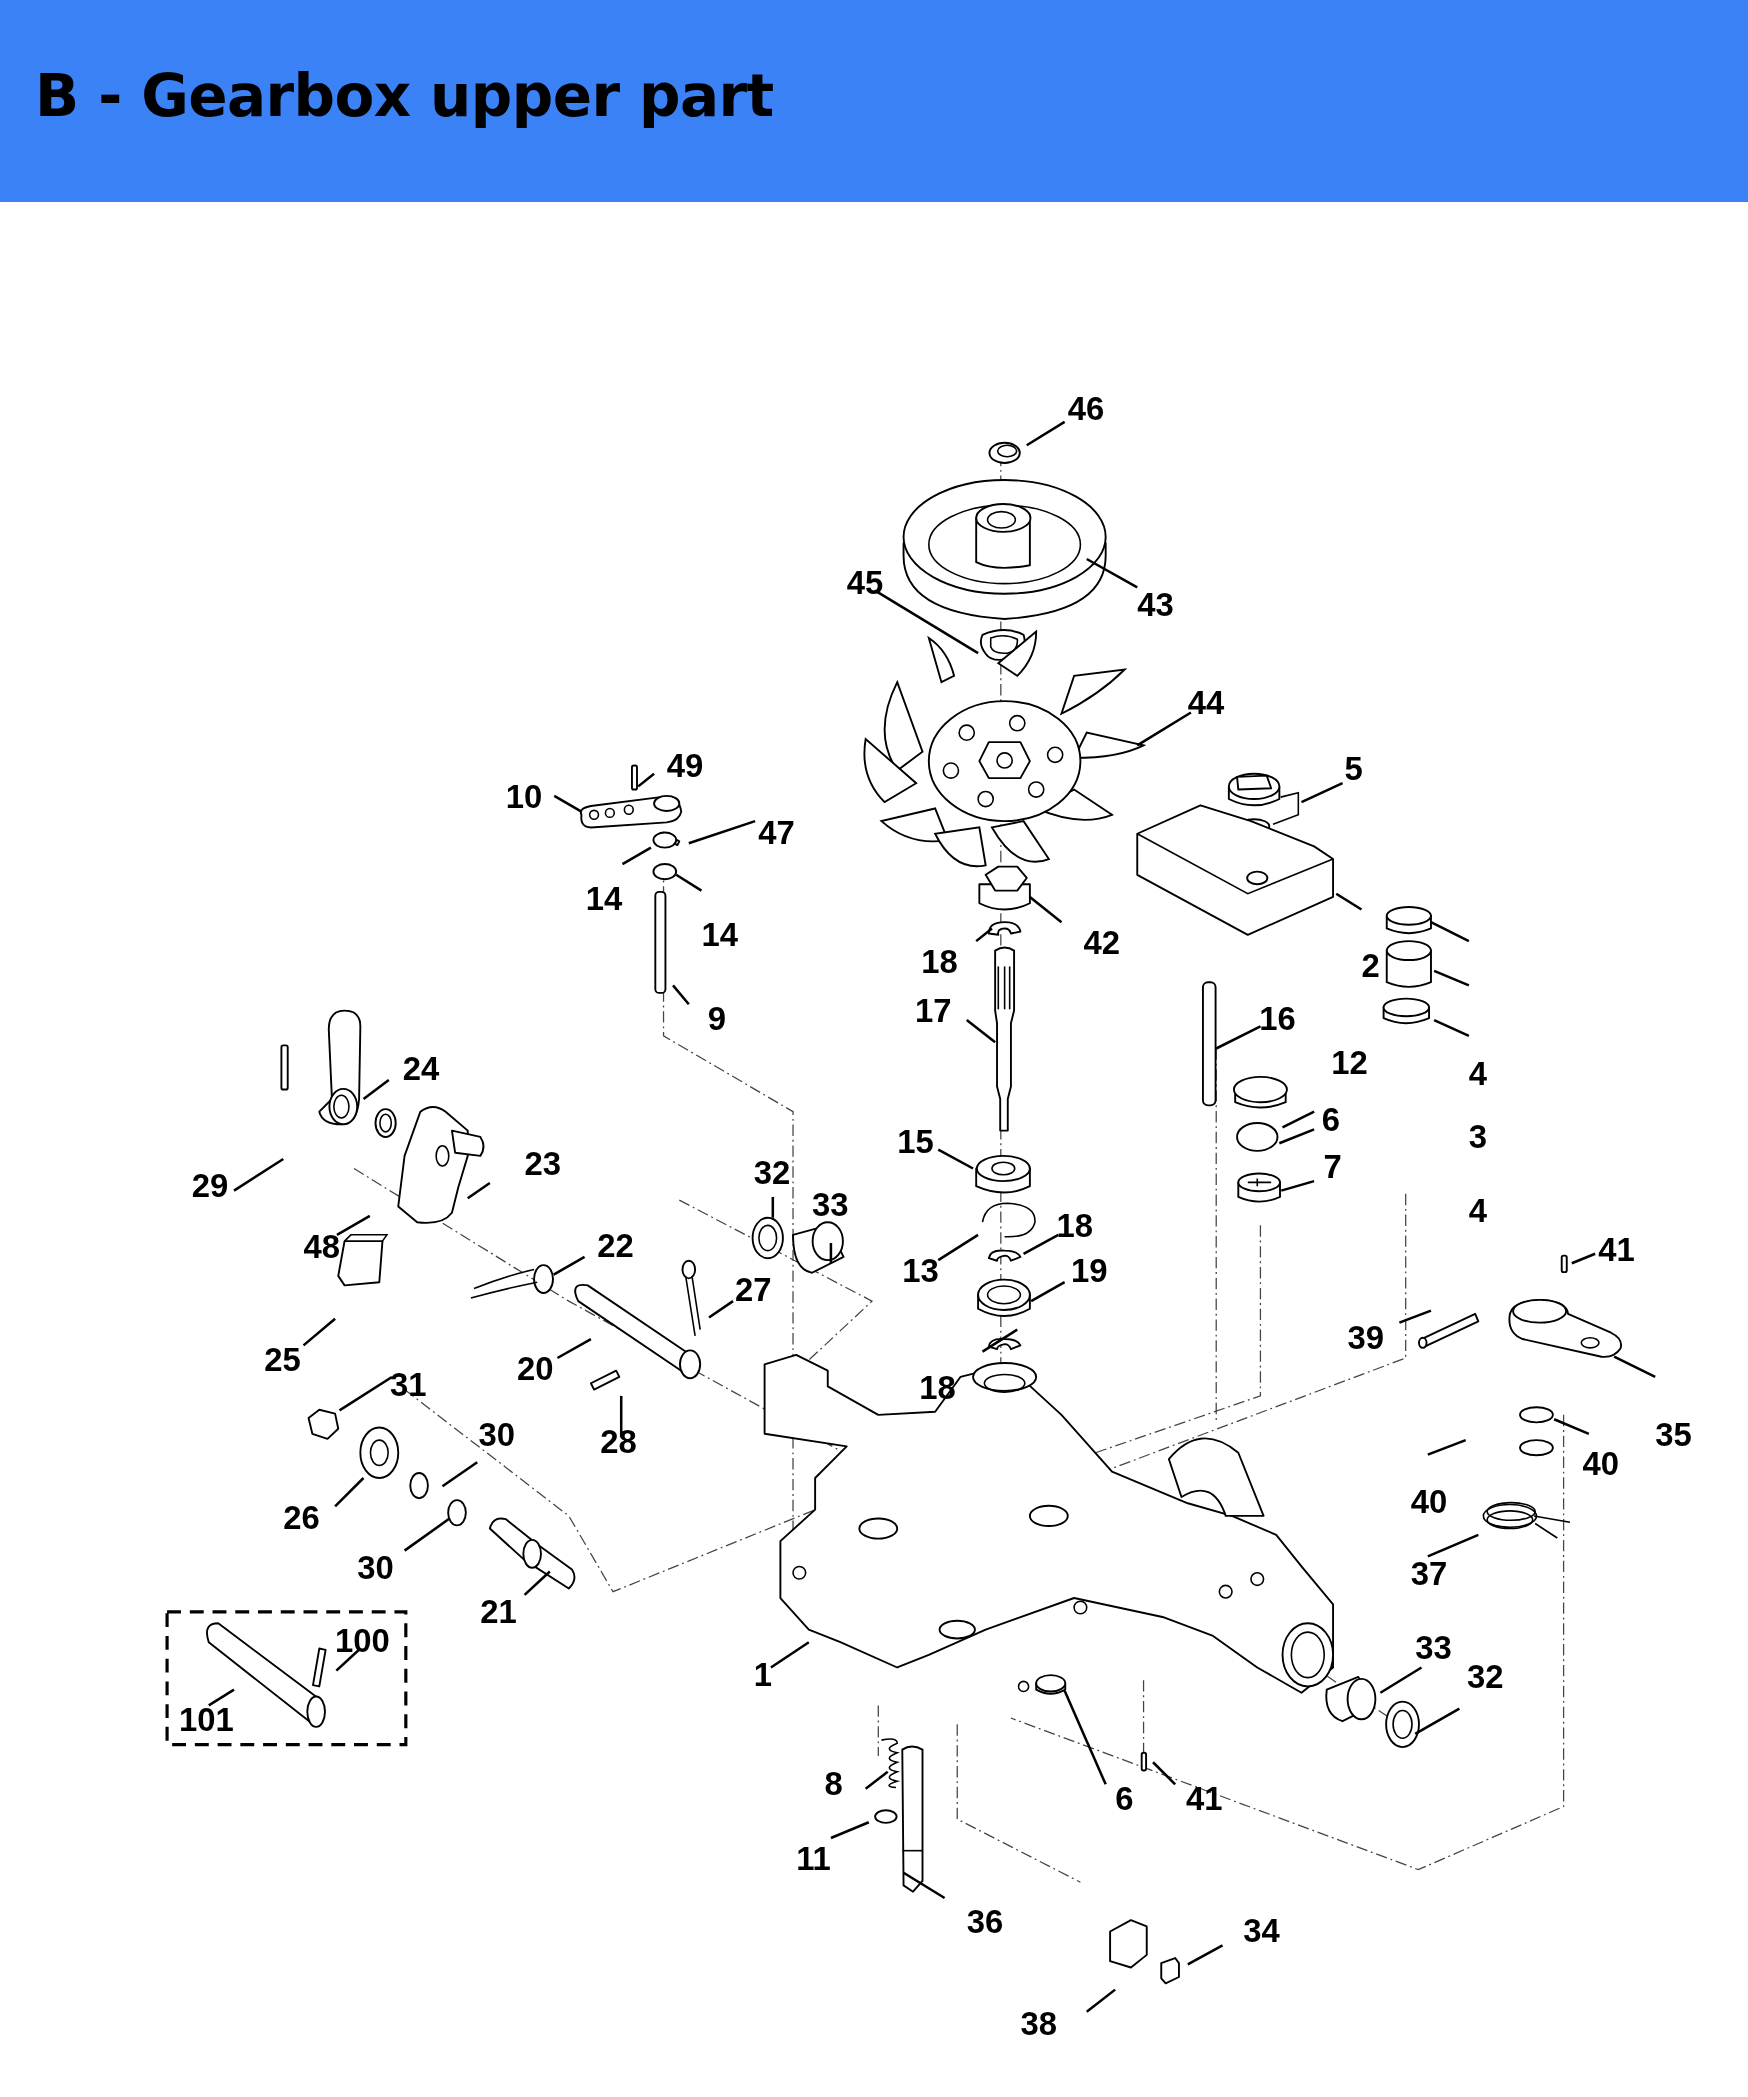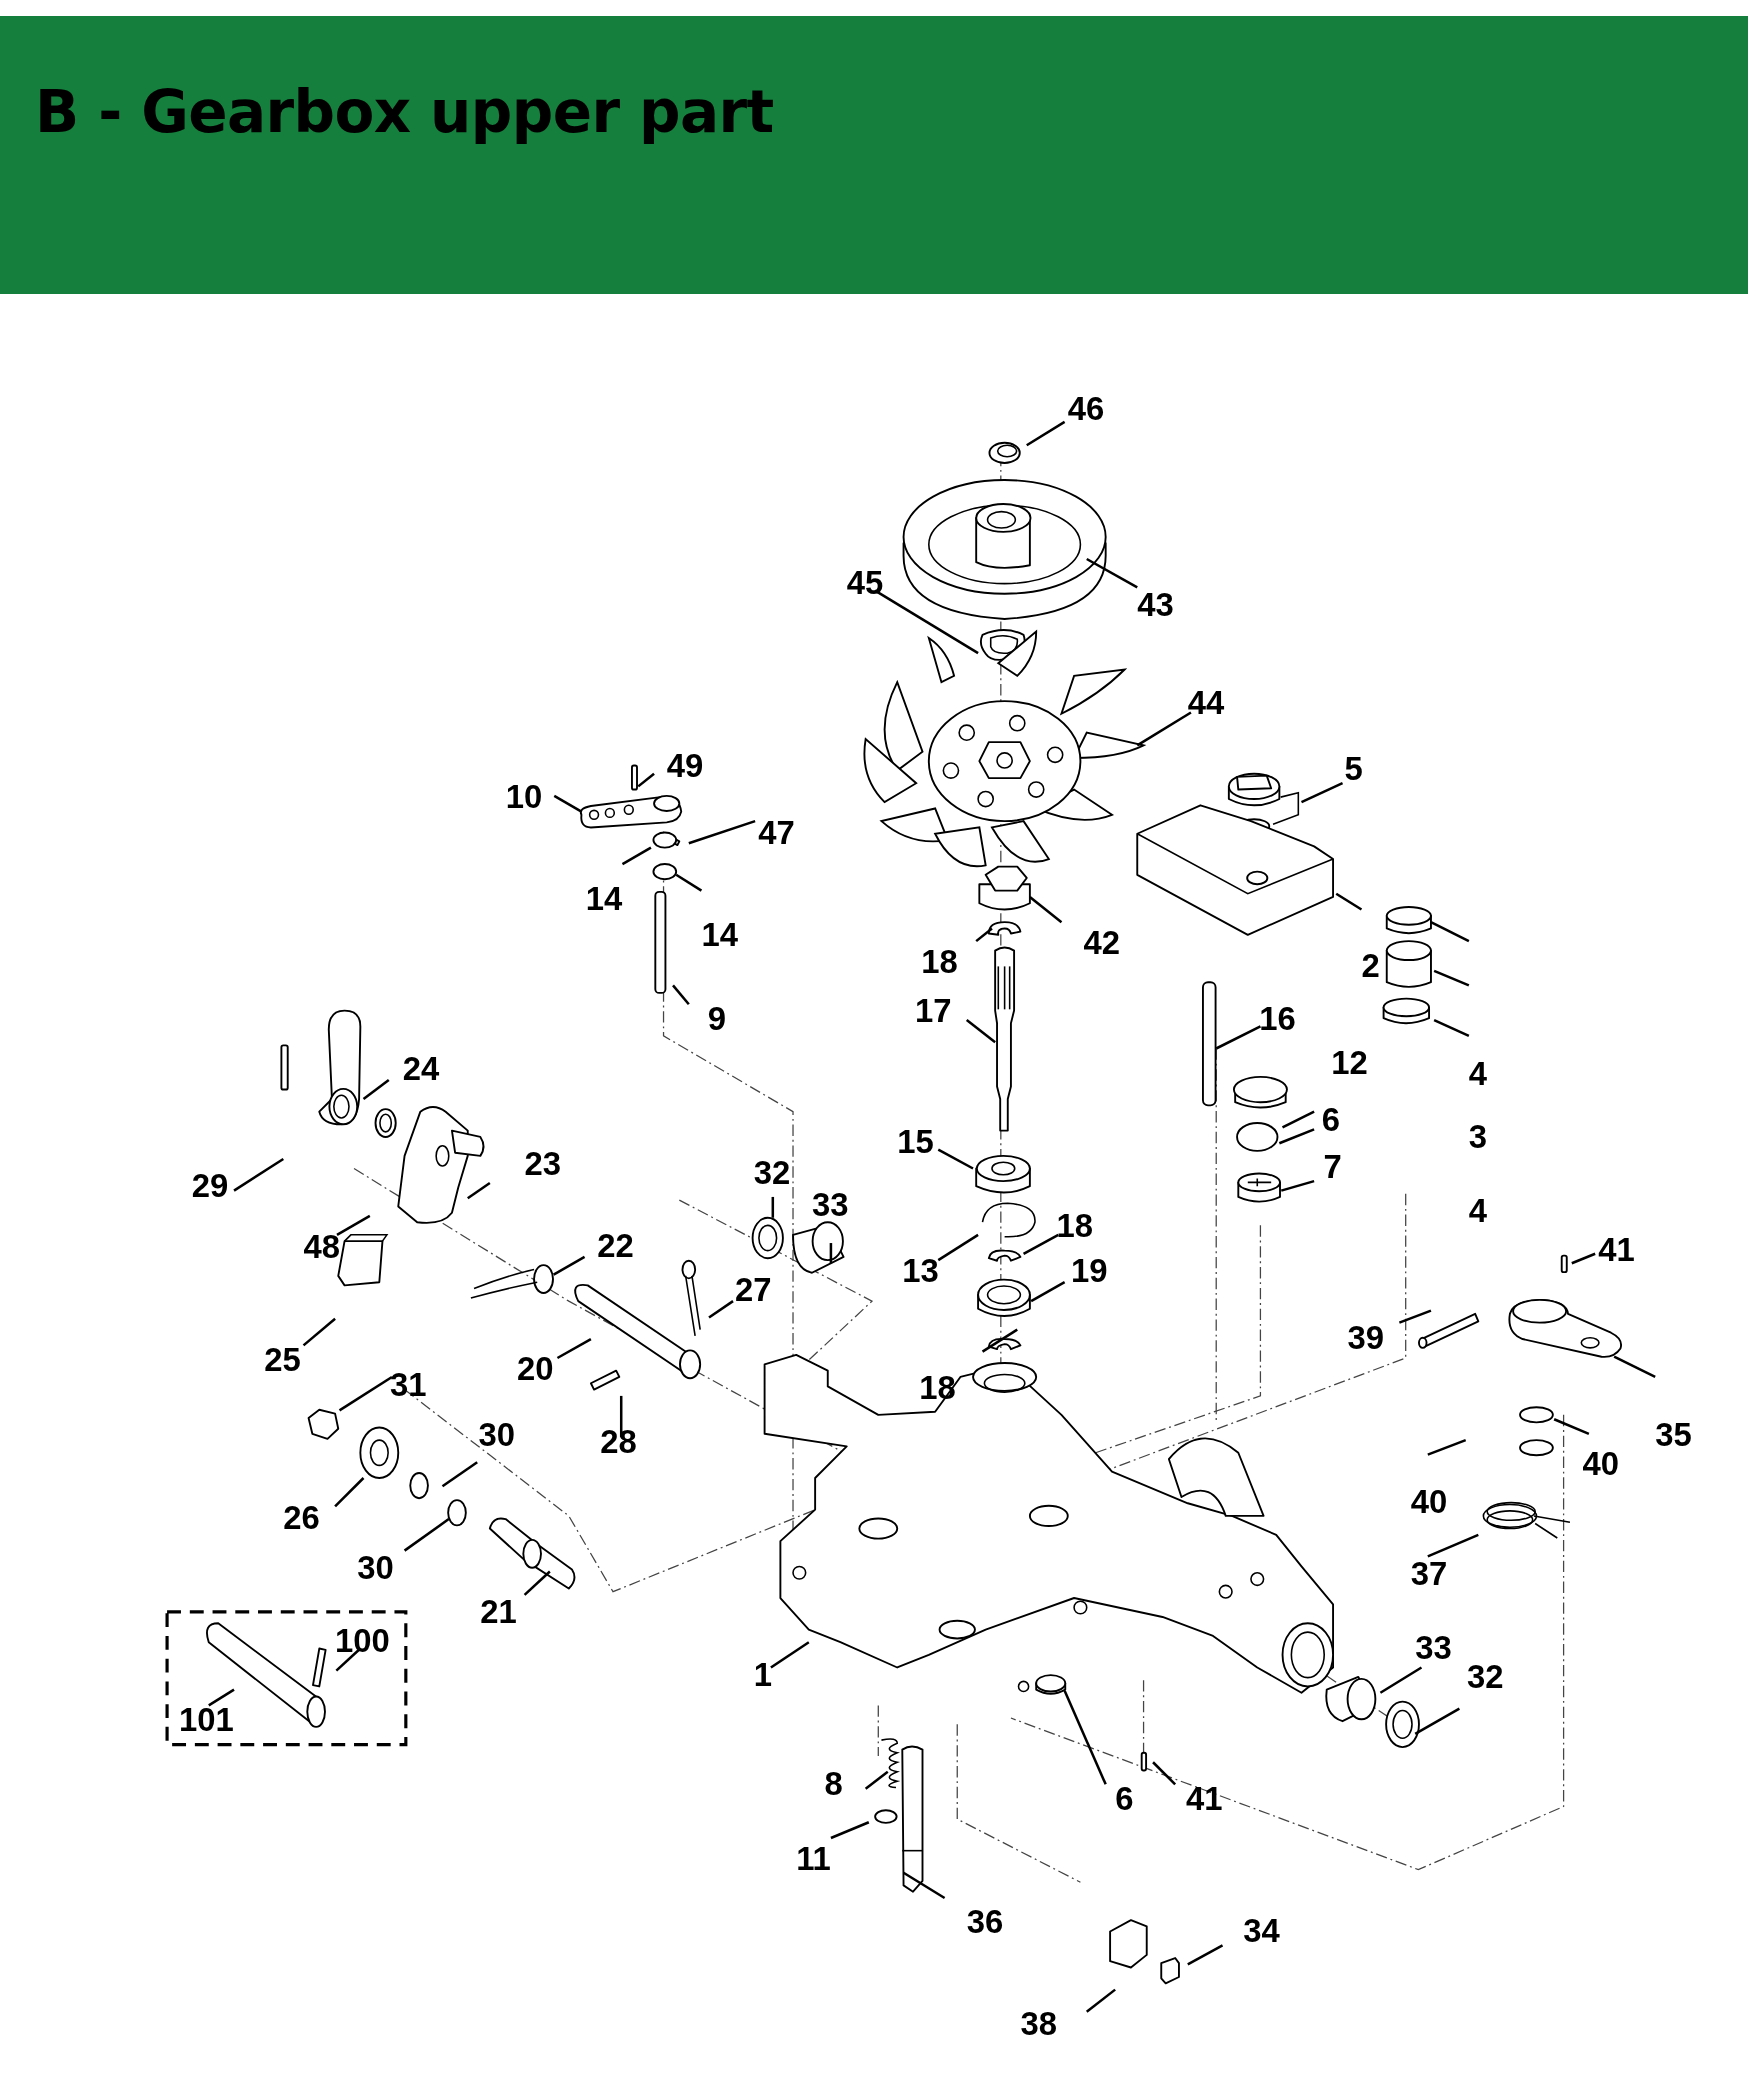--- a/index.html
+++ b/index.html
@@ -1,17 +1,17 @@
 <!DOCTYPE html>
 <html style="font-size:10px"><head>
 <meta charset="utf-8">
 <style>
   html, body { margin: 0; padding: 0; background: #ffffff; }
   body { width: 1749px; height: 2097px; position: relative; overflow: hidden; font-family: "Liberation Sans", sans-serif; }
-  .header { position: absolute; left: 0; top: 16px; width: 1749px; height: 278px; background: #15803d; }
+  .header { position: absolute; left: 0; top: 0; width: 1749px; height: 202px; background: #3b82f6; }
   .title { position: absolute; left: 35px; top: 62px; font-family: "DejaVu Sans", sans-serif; font-weight: bold; font-size: 58px; color: #000; letter-spacing: -0.6px; white-space: nowrap; }
   svg.diagram { position: absolute; left: 0; top: 0; }
   .lbl { font-family: "Liberation Sans", sans-serif; font-weight: bold; font-size: 52px; fill: #000; }
   .part { fill: #fff; stroke: #000; stroke-width: 3; stroke-linejoin: round; }
   .thin { fill: none; stroke: #000; stroke-width: 2.5; }
   .leader { stroke: #000; stroke-width: 4; fill: none; }
   .axis { stroke: #444; stroke-width: 2; stroke-dasharray: 18 6 3 6; fill: none; }
   .grp { fill: none; stroke: #000; stroke-width: 5; stroke-dasharray: 22 14; }
 </style>
 </head>

